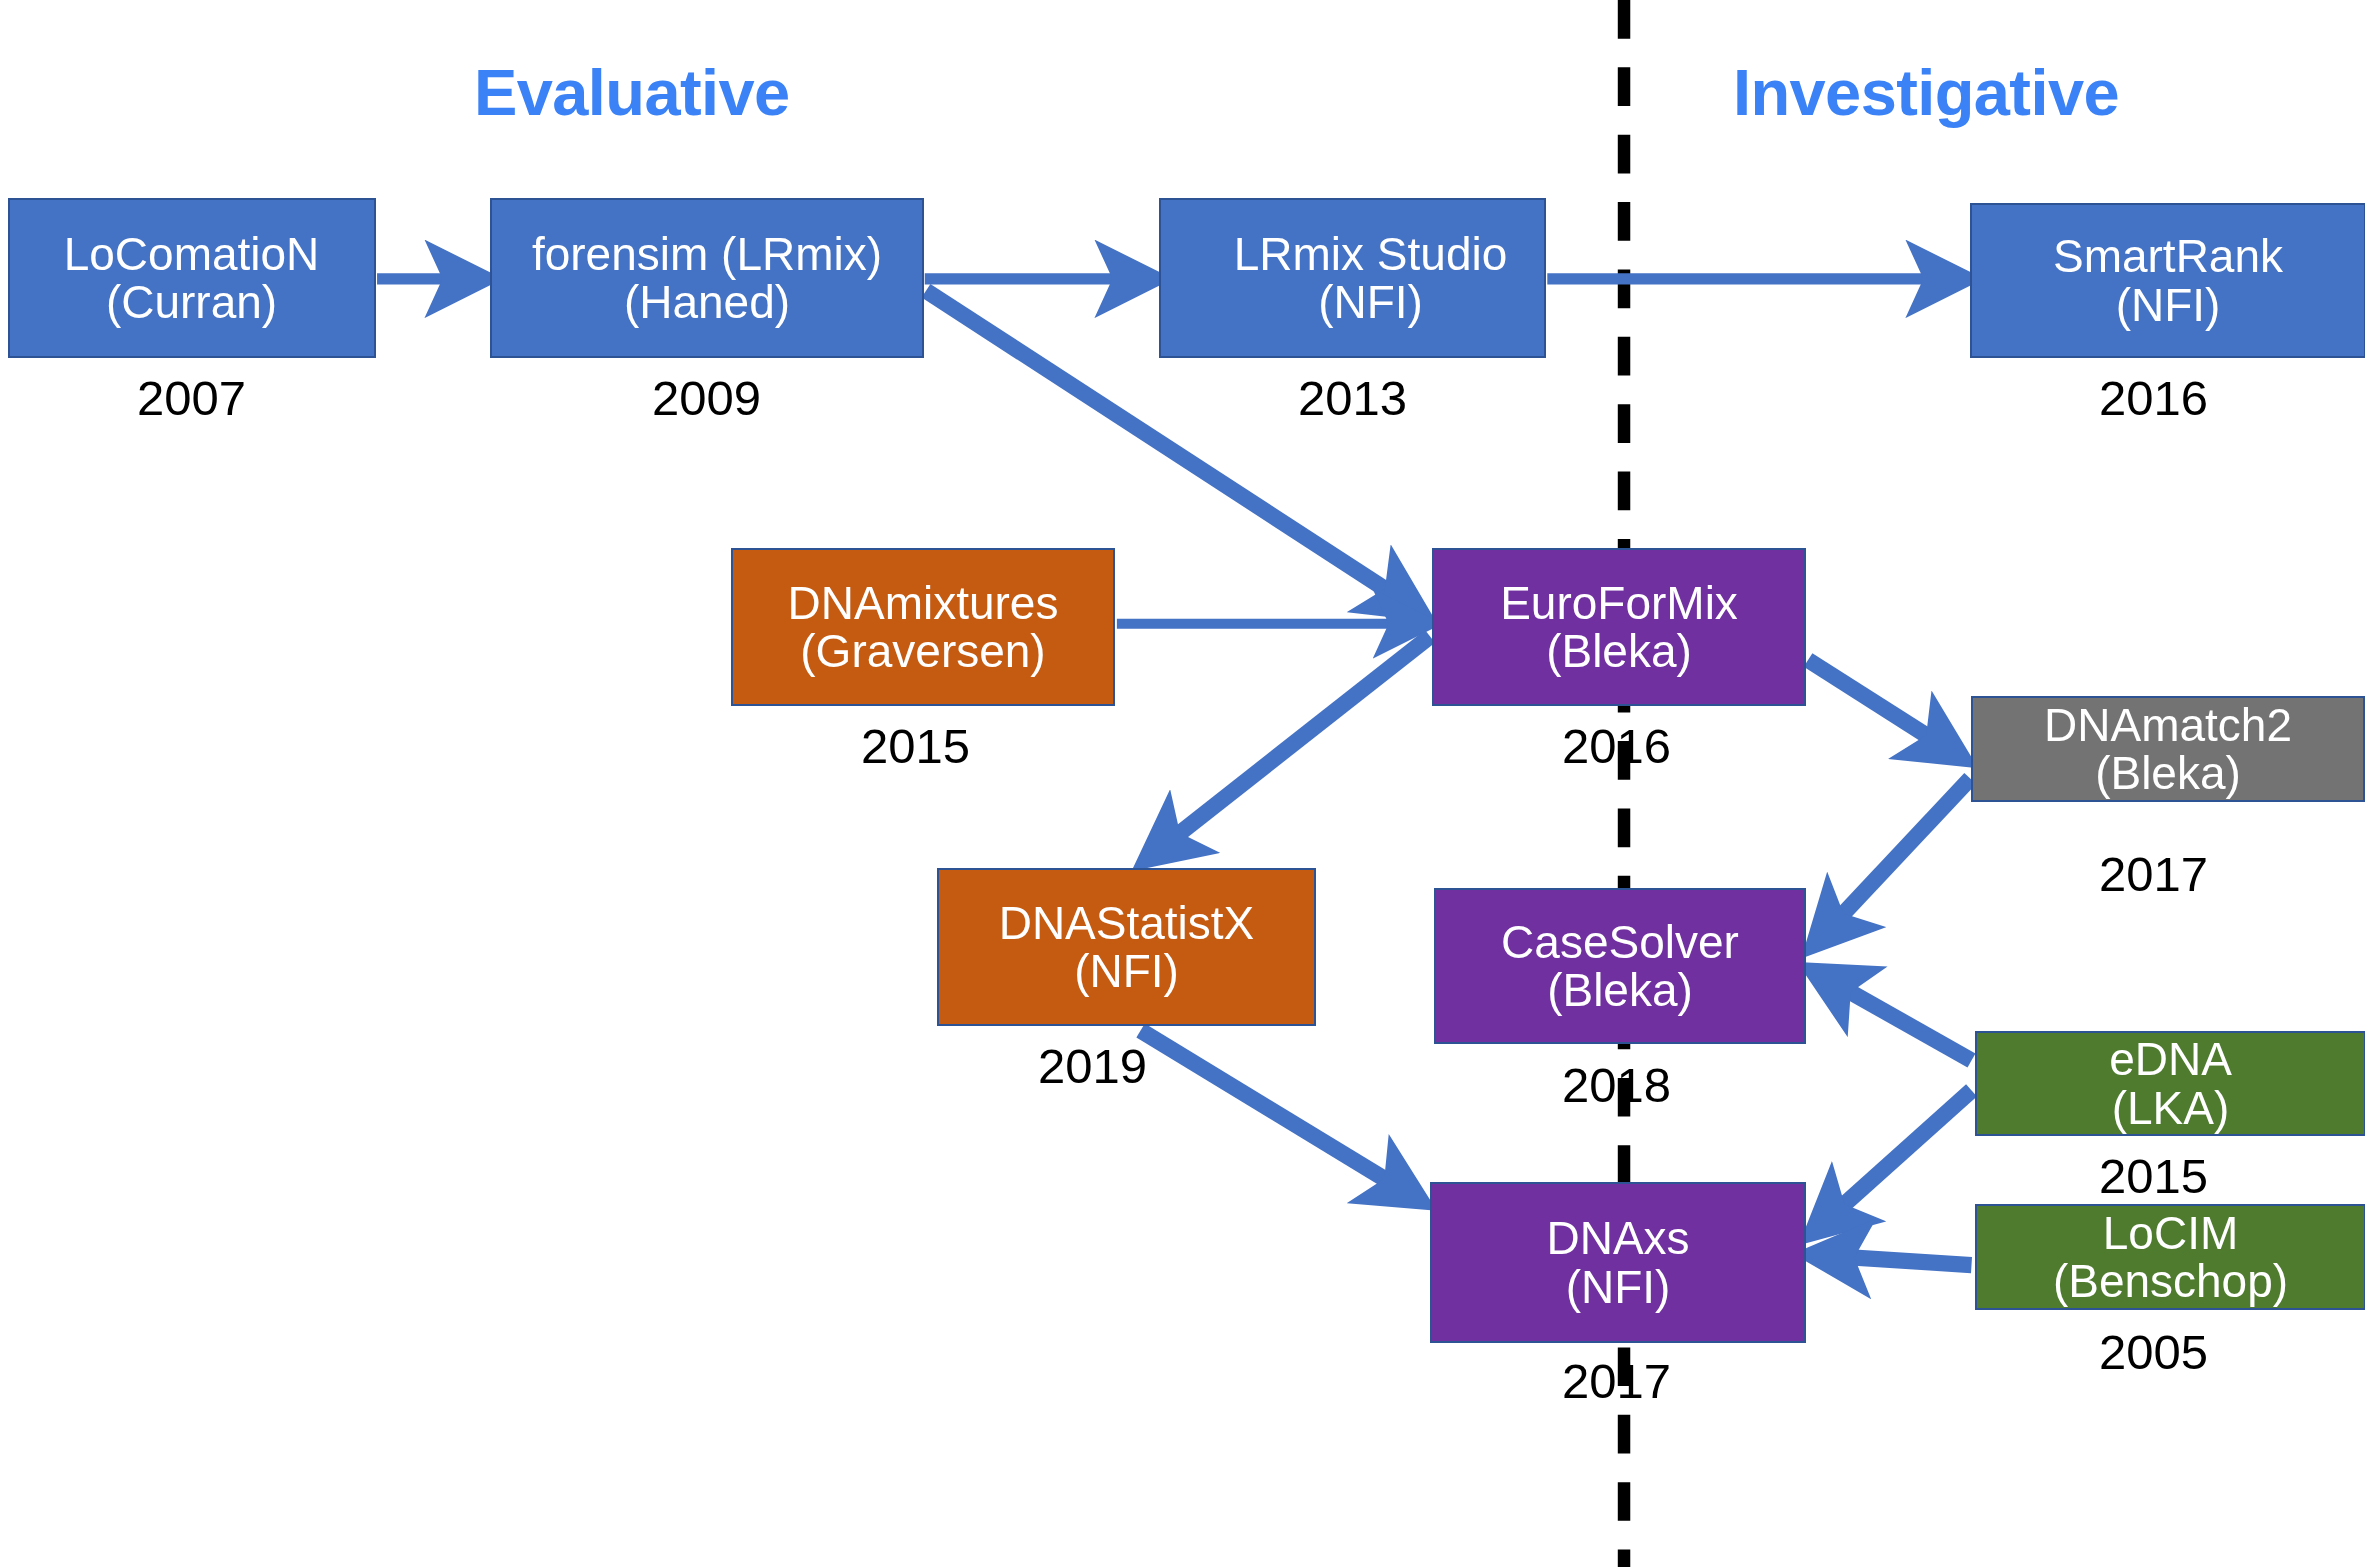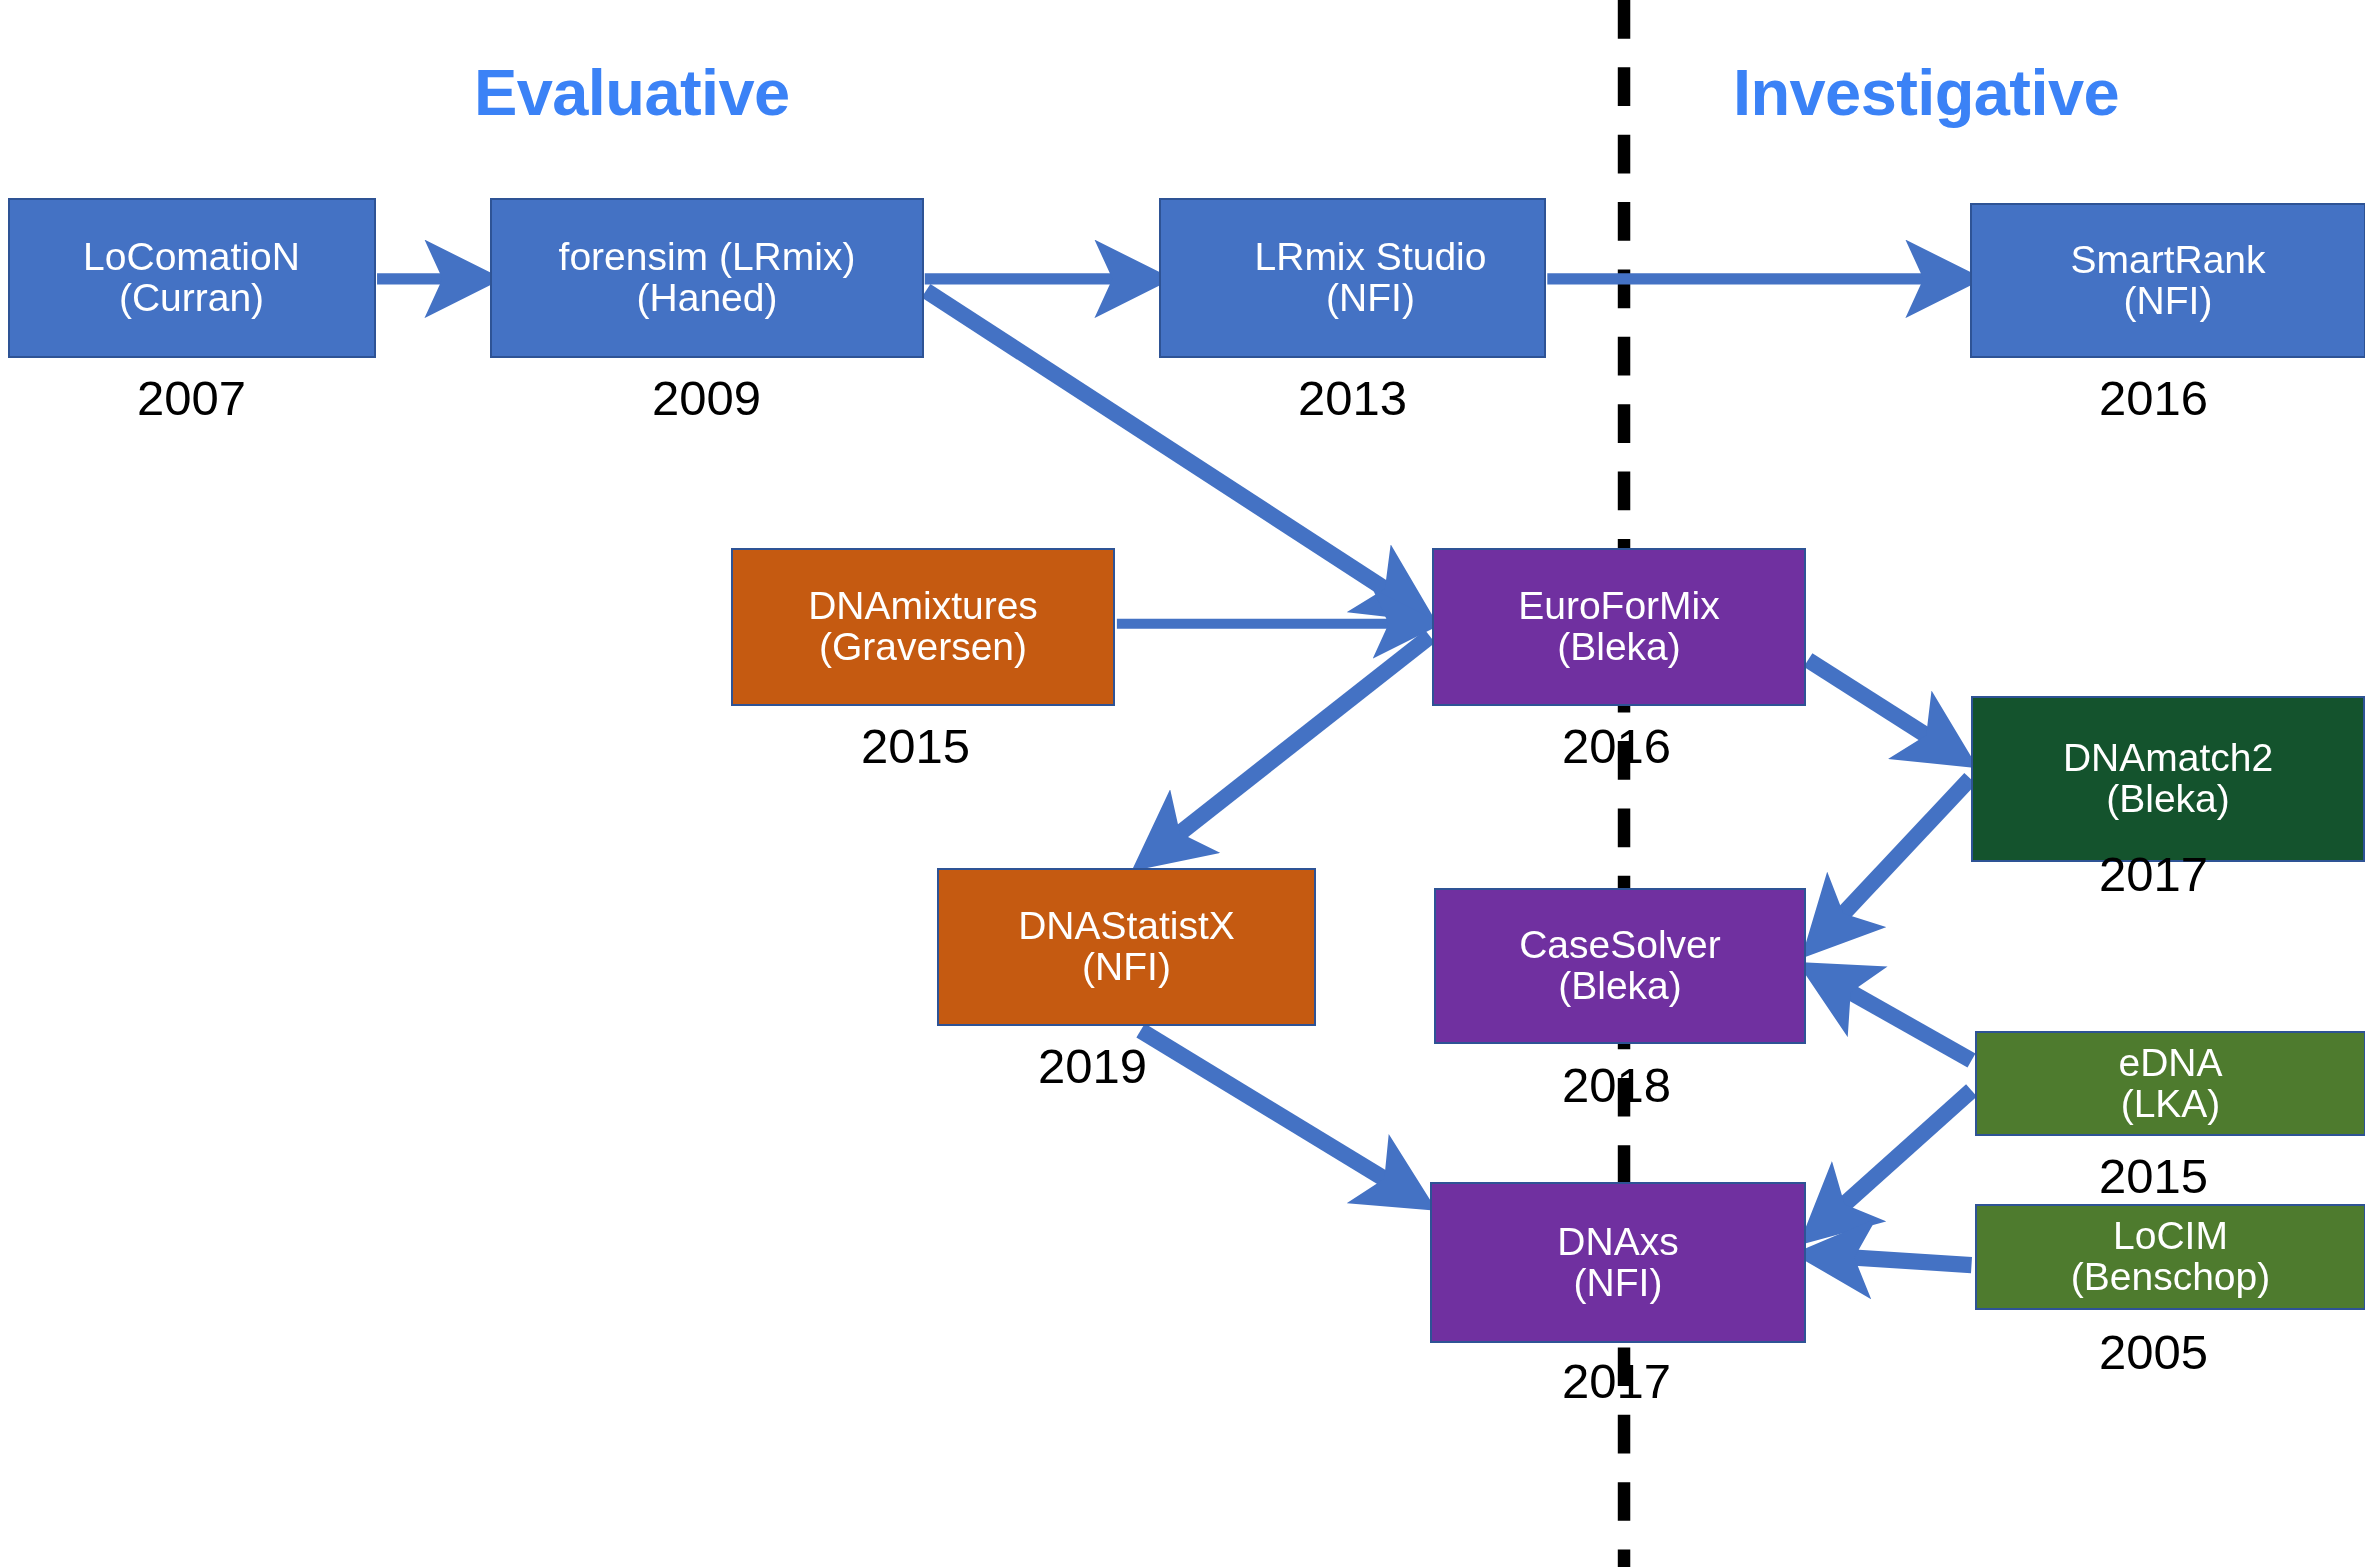--- a/index.html
+++ b/index.html
@@ -7,21 +7,21 @@
   #stage{position:relative;width:2366px;height:1567px;background:#ffffff;overflow:hidden;}
   svg.layer{position:absolute;left:0;top:0;width:2366px;height:1567px;pointer-events:none;}
   .section-title{
     position:absolute;font-weight:bold;color:#3b82f6;
     font-size:65px;line-height:1;letter-spacing:-0.6px;white-space:nowrap;
   }
   .node{
     position:absolute;box-sizing:border-box;
     border:2.5px solid #2E5395;
     display:flex;flex-direction:column;align-items:center;justify-content:center;
-    color:#ffffff;font-size:39px;line-height:1.05;text-align:center;
+    color:#ffffff;font-size:46px;line-height:1.05;text-align:center;
     white-space:nowrap;
   }
   .node .l1,.node .l2{display:block;}
   .year{
     position:absolute;color:#000000;font-size:49px;line-height:1;
     text-align:center;white-space:nowrap;
   }
 </style>
 </head>
 <body>
@@ -89,21 +89,21 @@
     <span class="l2">(Graversen)</span>
   </div>
   <div class="year" style="left:822px;top:722px;width:187px;">2015</div>
 
   <div class="node" style="left:1432px;top:548px;width:374px;height:158px;background:#7030A0;">
     <span class="l1">EuroForMix</span>
     <span class="l2">(Bleka)</span>
   </div>
   <div class="year" style="left:1523px;top:722px;width:187px;">2016</div>
 
-  <div class="node" style="left:1971px;top:696px;width:394px;height:166px;background:#14532d;">
+  <div class="node" style="left:1971px;top:696px;width:394px;height:106px;background:#737373;">
     <span class="l1">DNAmatch2</span>
     <span class="l2">(Bleka)</span>
   </div>
   <div class="year" style="left:2060px;top:850px;width:187px;">2017</div>
 
   <div class="node" style="left:937px;top:868px;width:379px;height:158px;background:#C55A11;">
     <span class="l1">DNAStatistX</span>
     <span class="l2">(NFI)</span>
   </div>
   <div class="year" style="left:999px;top:1042px;width:187px;">2019</div>

